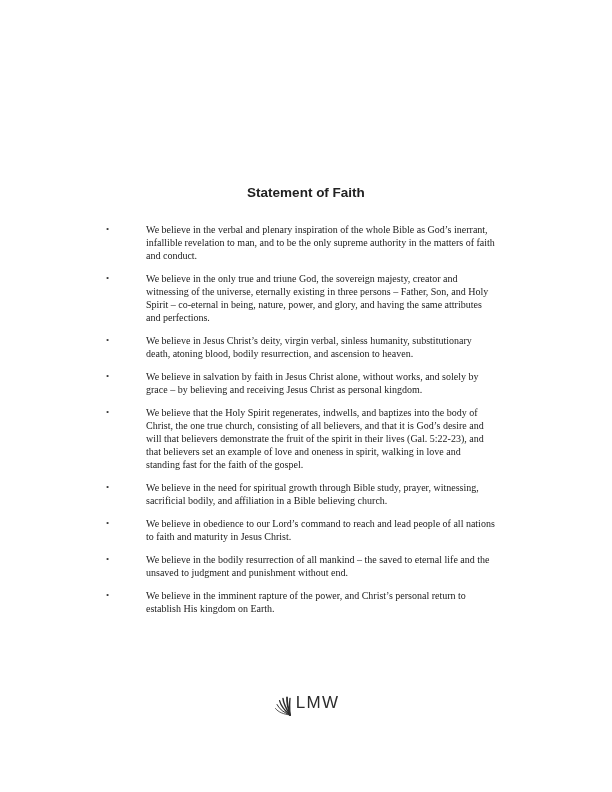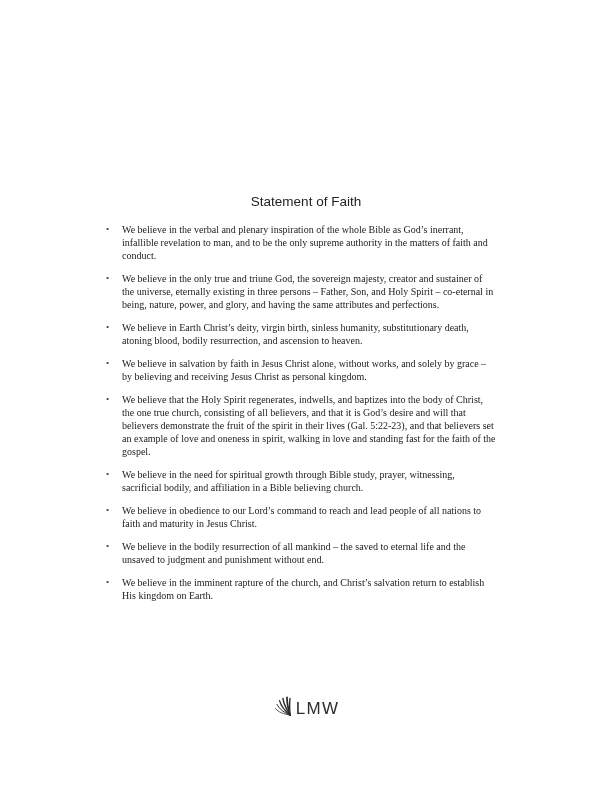--- a/index.html
+++ b/index.html
@@ -11,27 +11,27 @@
     position: relative;
     width: 612px;
     height: 792px;
     background: #ffffff;
     overflow: hidden;
     font-family: "Liberation Serif", serif;
     color: #212121;
   }
   .title {
     position: absolute;
-    top: 194px;
+    top: 185px;
     left: 0;
     width: 612px;
     margin: 0;
     text-align: center;
     font-family: "Liberation Sans", sans-serif;
-    font-weight: 400;
+    font-weight: 700;
     font-size: 13.5px;
     line-height: 15px;
     color: #222222;
   }
   .beliefs {
     position: absolute;
     top: 223px;
     left: 105px;
     width: 392px;
     margin: 0;
@@ -51,28 +51,29 @@
     position: absolute;
     left: 1px;
     top: 0;
     font-size: 9px;
     line-height: 13px;
     color: #3a3a3a;
   }
   .belief-text {
     display: block;
     max-width: 374px;
+    margin-left: 24px;
   }
   .footer {
     position: absolute;
     top: 693px;
     left: 0;
     width: 612px;
     display: flex;
-    align-items: flex-end;
+    align-items: flex-start;
     justify-content: center;
   }
   .logo-icon {
     display: inline-block;
     width: 22px;
     height: 24px;
     margin-right: 1px;
     margin-top: 2px;
   }
   .logo-icon svg {
@@ -95,25 +96,25 @@
 
   <h1 class="title">Statement of Faith</h1>
 
   <ul class="beliefs">
     <li class="belief">
       <span class="bullet">•</span>
       <span class="belief-text">We believe in the verbal and plenary inspiration of the whole Bible as God’s inerrant, infallible revelation to man, and to be the only supreme authority in the matters of faith and conduct.</span>
     </li>
     <li class="belief">
       <span class="bullet">•</span>
-      <span class="belief-text">We believe in the only true and triune God, the sovereign majesty, creator and sustainer of the universe, eternally existing in three persons – Father, Son, and Holy Spirit – co-eternal in being, nature, power, and glory, and having the same attributes and perfections.</span>
+      <span class="belief-text">We believe in the only true and triune God, the sovereign majesty, creator and witnessing of the universe, eternally existing in three persons – Father, Son, and Holy Spirit – co-eternal in being, nature, power, and glory, and having the same attributes and perfections.</span>
     </li>
     <li class="belief">
       <span class="bullet">•</span>
-      <span class="belief-text">We believe in Earth Christ’s deity, virgin birth, sinless humanity, substitutionary death, atoning blood, bodily resurrection, and ascension to heaven.</span>
+      <span class="belief-text">We believe in Jesus Christ’s deity, virgin verbal, sinless humanity, substitutionary death, atoning blood, bodily resurrection, and ascension to heaven.</span>
     </li>
     <li class="belief">
       <span class="bullet">•</span>
       <span class="belief-text">We believe in salvation by faith in Jesus Christ alone, without works, and solely by grace – by believing and receiving Jesus Christ as personal kingdom.</span>
     </li>
     <li class="belief">
       <span class="bullet">•</span>
       <span class="belief-text">We believe that the Holy Spirit regenerates, indwells, and baptizes into the body of Christ, the one true church, consisting of all believers, and that it is God’s desire and will that believers demonstrate the fruit of the spirit in their lives (Gal. 5:22-23), and that believers set an example of love and oneness in spirit, walking in love and standing fast for the faith of the gospel.</span>
     </li>
     <li class="belief">
@@ -123,21 +124,21 @@
     <li class="belief">
       <span class="bullet">•</span>
       <span class="belief-text">We believe in obedience to our Lord’s command to reach and lead people of all nations to faith and maturity in Jesus Christ.</span>
     </li>
     <li class="belief">
       <span class="bullet">•</span>
       <span class="belief-text">We believe in the bodily resurrection of all mankind – the saved to eternal life and the unsaved to judgment and punishment without end.</span>
     </li>
     <li class="belief">
       <span class="bullet">•</span>
-      <span class="belief-text">We believe in the imminent rapture of the church, and Christ’s salvation return to establish His kingdom on Earth.</span>
+      <span class="belief-text">We believe in the imminent rapture of the power, and Christ’s personal return to establish His kingdom on Earth.</span>
     </li>
   </ul>
 
   <div class="footer">
     <span class="logo-icon">
       <svg viewBox="0 0 22 24" xmlns="http://www.w3.org/2000/svg" fill="none" stroke="#2d2d2d" stroke-linecap="round">
         <path d="M17 20 C11 19.2, 5.5 17.5, 2.5 13.5" stroke-width="0.8"></path>
         <path d="M17 20 C11 17.5, 6.5 14.5, 4 9.5" stroke-width="1.0"></path>
         <path d="M17 20 C11.5 15.5, 8 11, 6.5 5.5" stroke-width="1.2"></path>
         <path d="M17 20 C13 13.5, 10.5 9, 10 3.5" stroke-width="1.5"></path>

